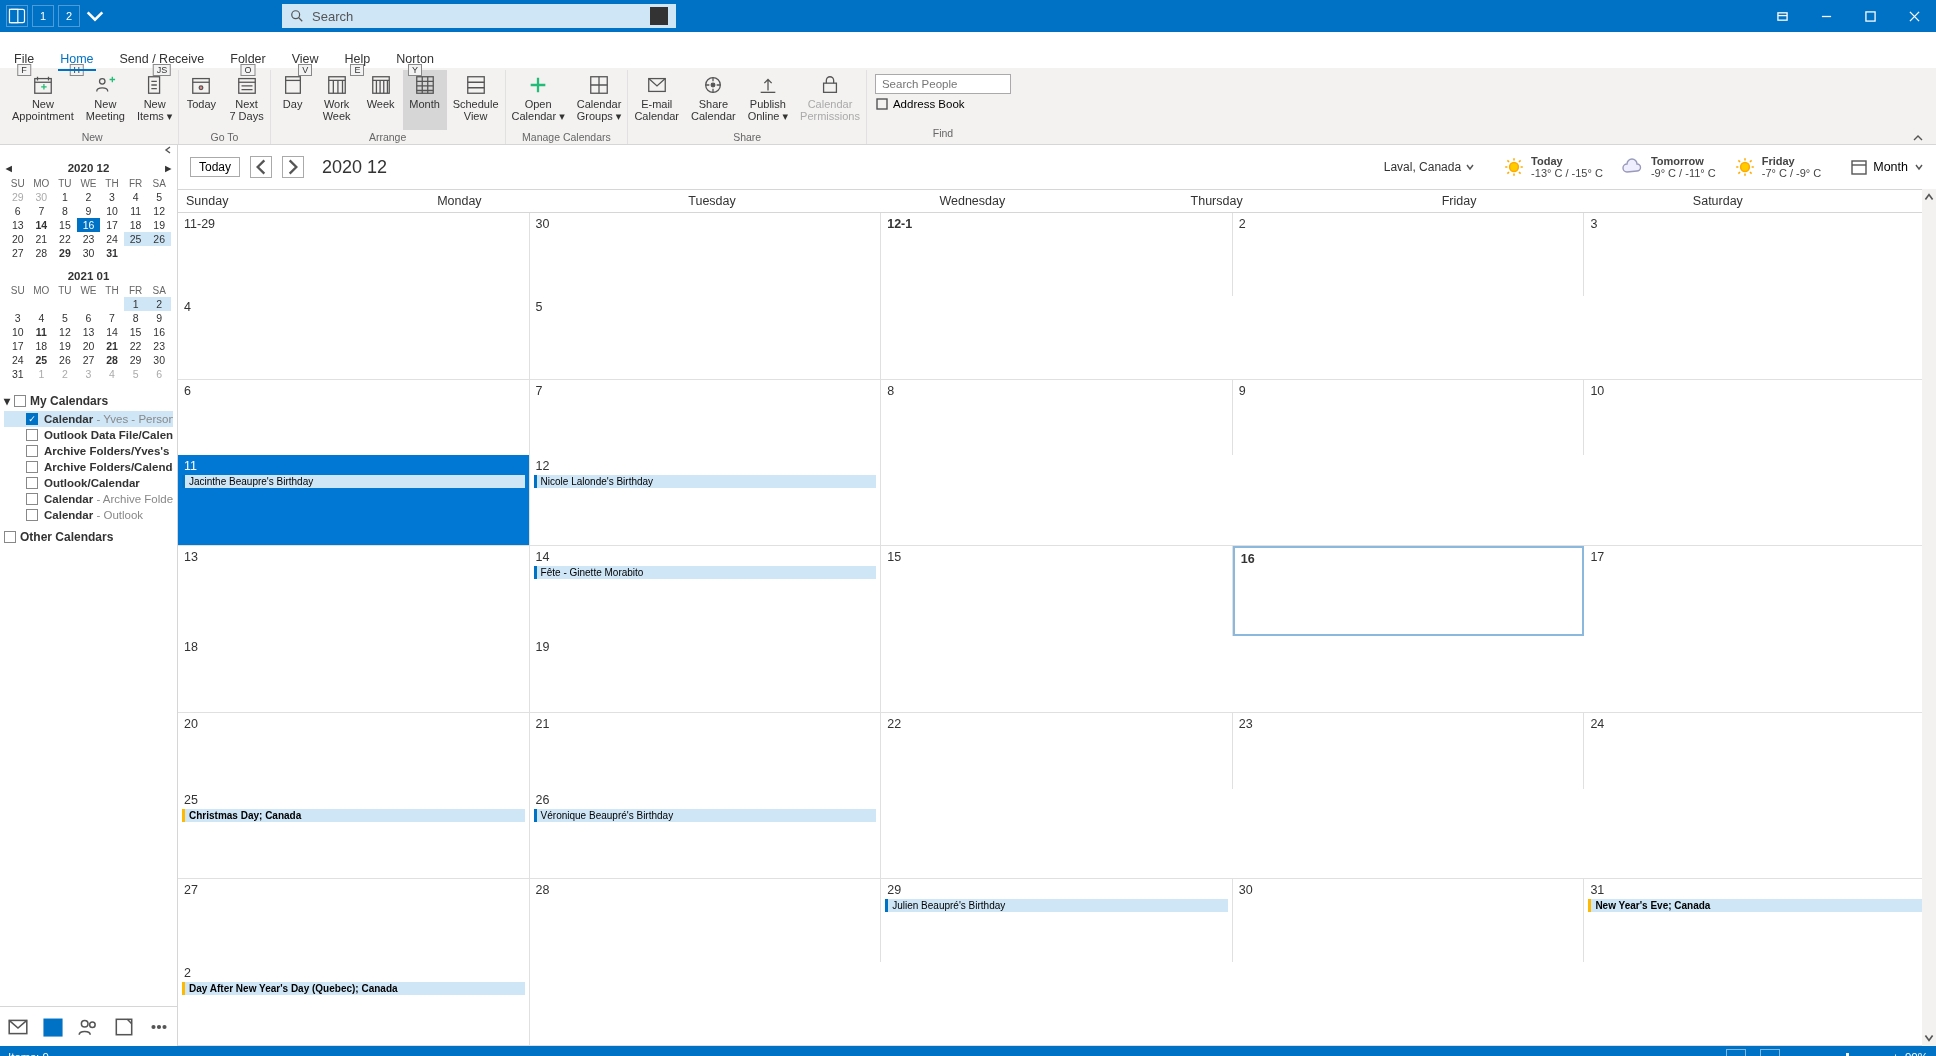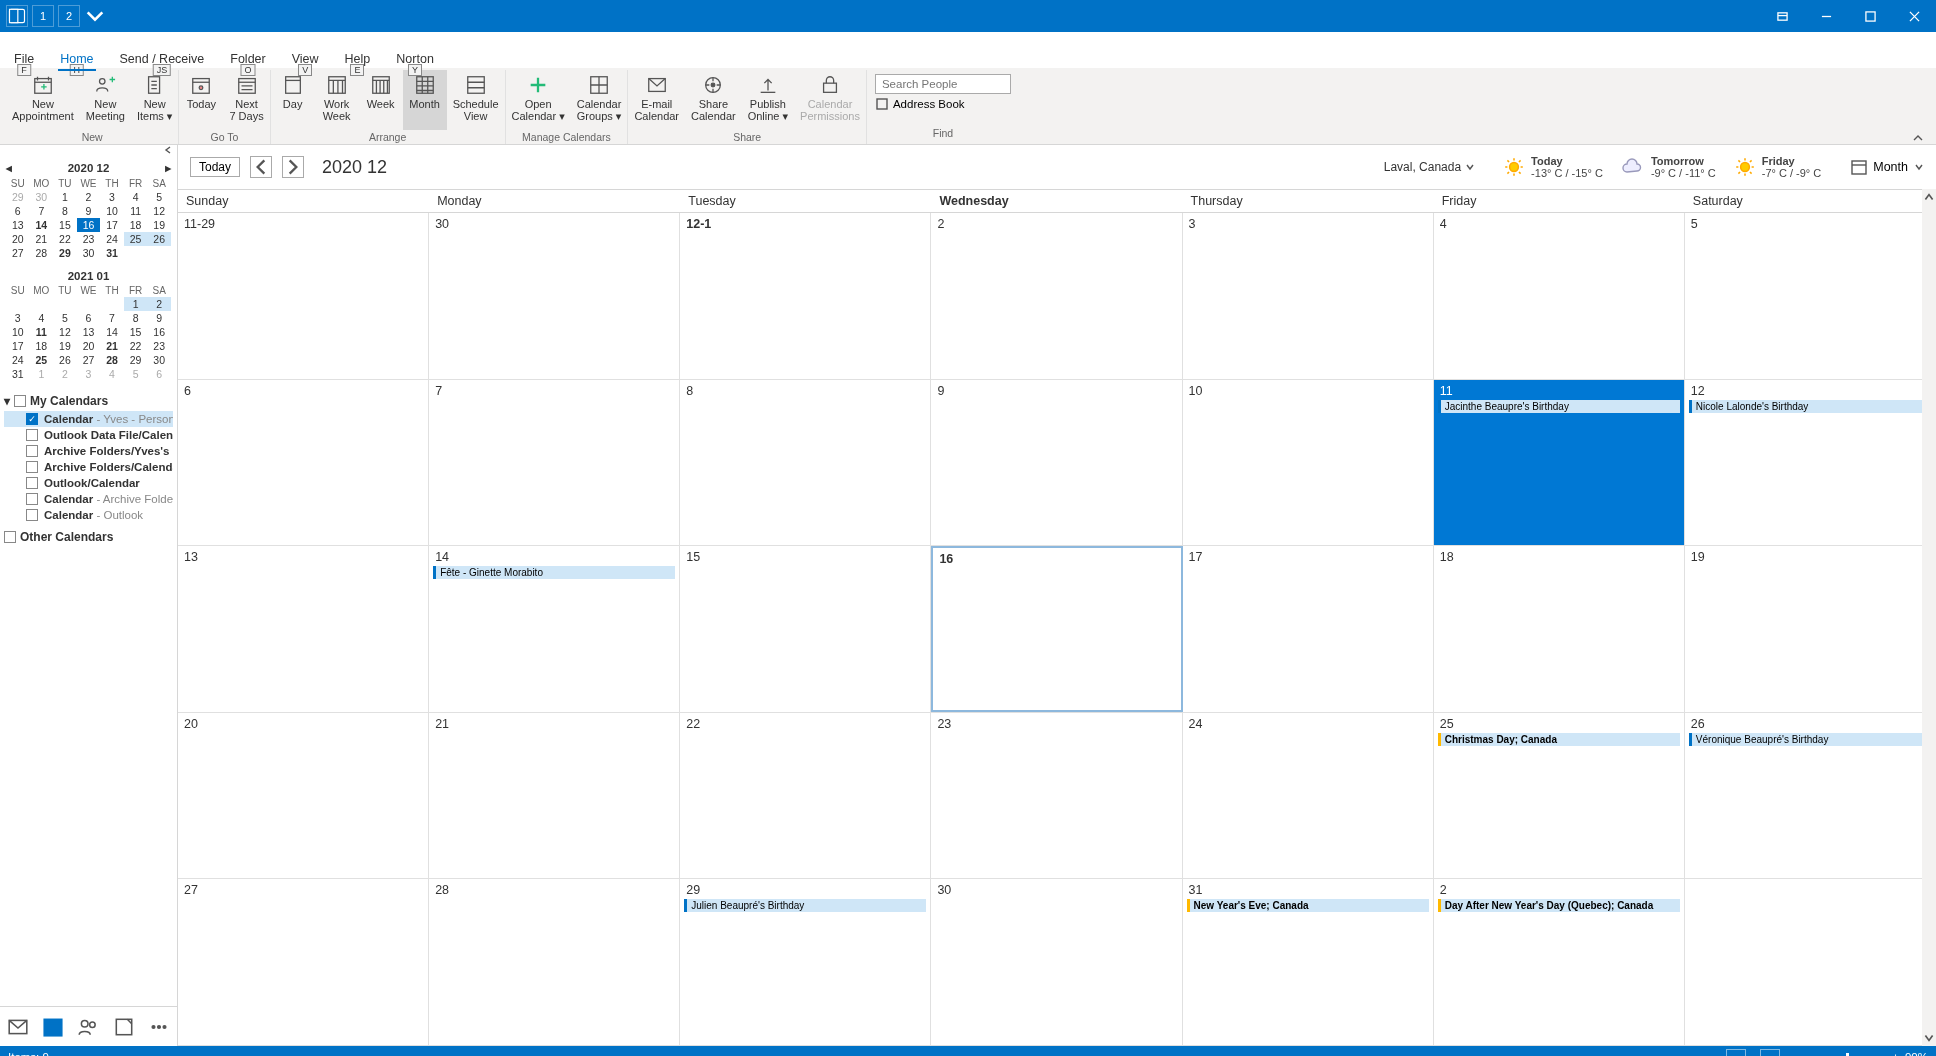--- a/index.html
+++ b/index.html
@@ -79,23 +79,23 @@
 .calhdr .title { font-size: 18px; color: #333; margin-left: 8px; }
 .calhdr .spacer { flex: 1; }
 .calhdr .loc { font-size: 12px; color:#333; display:flex; align-items:center; gap:4px; cursor:pointer;}
 .calhdr .wx { display: flex; align-items:center; gap:6px; margin-left: 18px; font-size: 11px; color:#444;}
 .calhdr .wx .lbl { font-weight:600; font-size: 11px;}
 .calhdr .viewsel { margin-left: 20px; border:0; display:flex; align-items:center; gap:6px; font-size:12.5px; cursor:pointer;}
 
 .grid { flex: 1; display: flex; flex-direction: column; border-top: 1px solid #d6d6d6; }
 .dhrow { display: grid; grid-template-columns: repeat(7,1fr); border-bottom: 1px solid #d6d6d6; }
 .dhrow div { padding: 4px 8px; font-size: 12.5px; color:#333; }
-.dhrow div.bold { font-weight: 700; }
+.dhrow div.bold { font-weight: 400; }
 .weeks { flex: 1; display: grid; grid-template-rows: repeat(5,1fr); }
-.week { display: grid; grid-template-columns: repeat(7,1fr); border-bottom: 1px solid #e0e0e0; }
+.week { display: grid; grid-template-columns: repeat(5,1fr); border-bottom: 1px solid #e0e0e0; }
 .cell { border-right: 1px solid #e0e0e0; padding: 2px; font-size: 12px; position: relative; overflow:hidden; }
 .cell .dn { font-size: 12.5px; padding: 2px 4px; color:#333; }
 .cell .dn.bold { font-weight: 700; }
 .cell.today { border: 2px solid #8db8dd; }
 .cell.selected { background: #0078d4; }
 .cell.selected .dn { background:#0078d4; color:#fff; }
 .ev { margin: 0 2px 1px 2px; background: #cfe6f7; border-left: 3px solid #0072c6; font-size: 10px; padding: 1px 4px; white-space: nowrap; overflow:hidden; text-overflow:ellipsis; cursor:pointer;}
 .ev.h { border-left-color:#ffb900;font-weight:bold; }
 
 .scrolltrack { position:absolute; right:0; top:44px; bottom:0; width:14px; background:#f3f2f1; display:flex; flex-direction:column; align-items:center; justify-content:space-between; padding:2px 0;}
@@ -120,20 +120,28 @@
           <rect x="3" y="4" width="10" height="16" fill="#0072c6" stroke="#fff"></rect>
         </svg>
     </div>
     <div class="qat-ico">1</div>
     <div class="qat-ico">2</div>
     <div class="qat-ico" style="border:0;">
       <svg viewBox="0 0 12 12">
           <path d="M2 4 L6 8 L10 4" stroke="#fff"></path>
         </svg>
     </div>
+  </div>
+  <div class="search">
+    <svg viewBox="0 0 16 16">
+        <circle cx="6.5" cy="6.5" r="4.5"></circle>
+        <path d="M10 10 L14 14"></path>
+      </svg>
+    <input placeholder="Search" style="">
+    <div class="mic"></div>
   </div>
   <div class="spacer"></div>
   <div class="winctl">
     <div>
         <svg viewBox="0 0 12 12">
           <rect x="1" y="2" width="10" height="8"></rect>
           <path d="M1 5 H11"></path>
         </svg>
       </div>
     <div>

